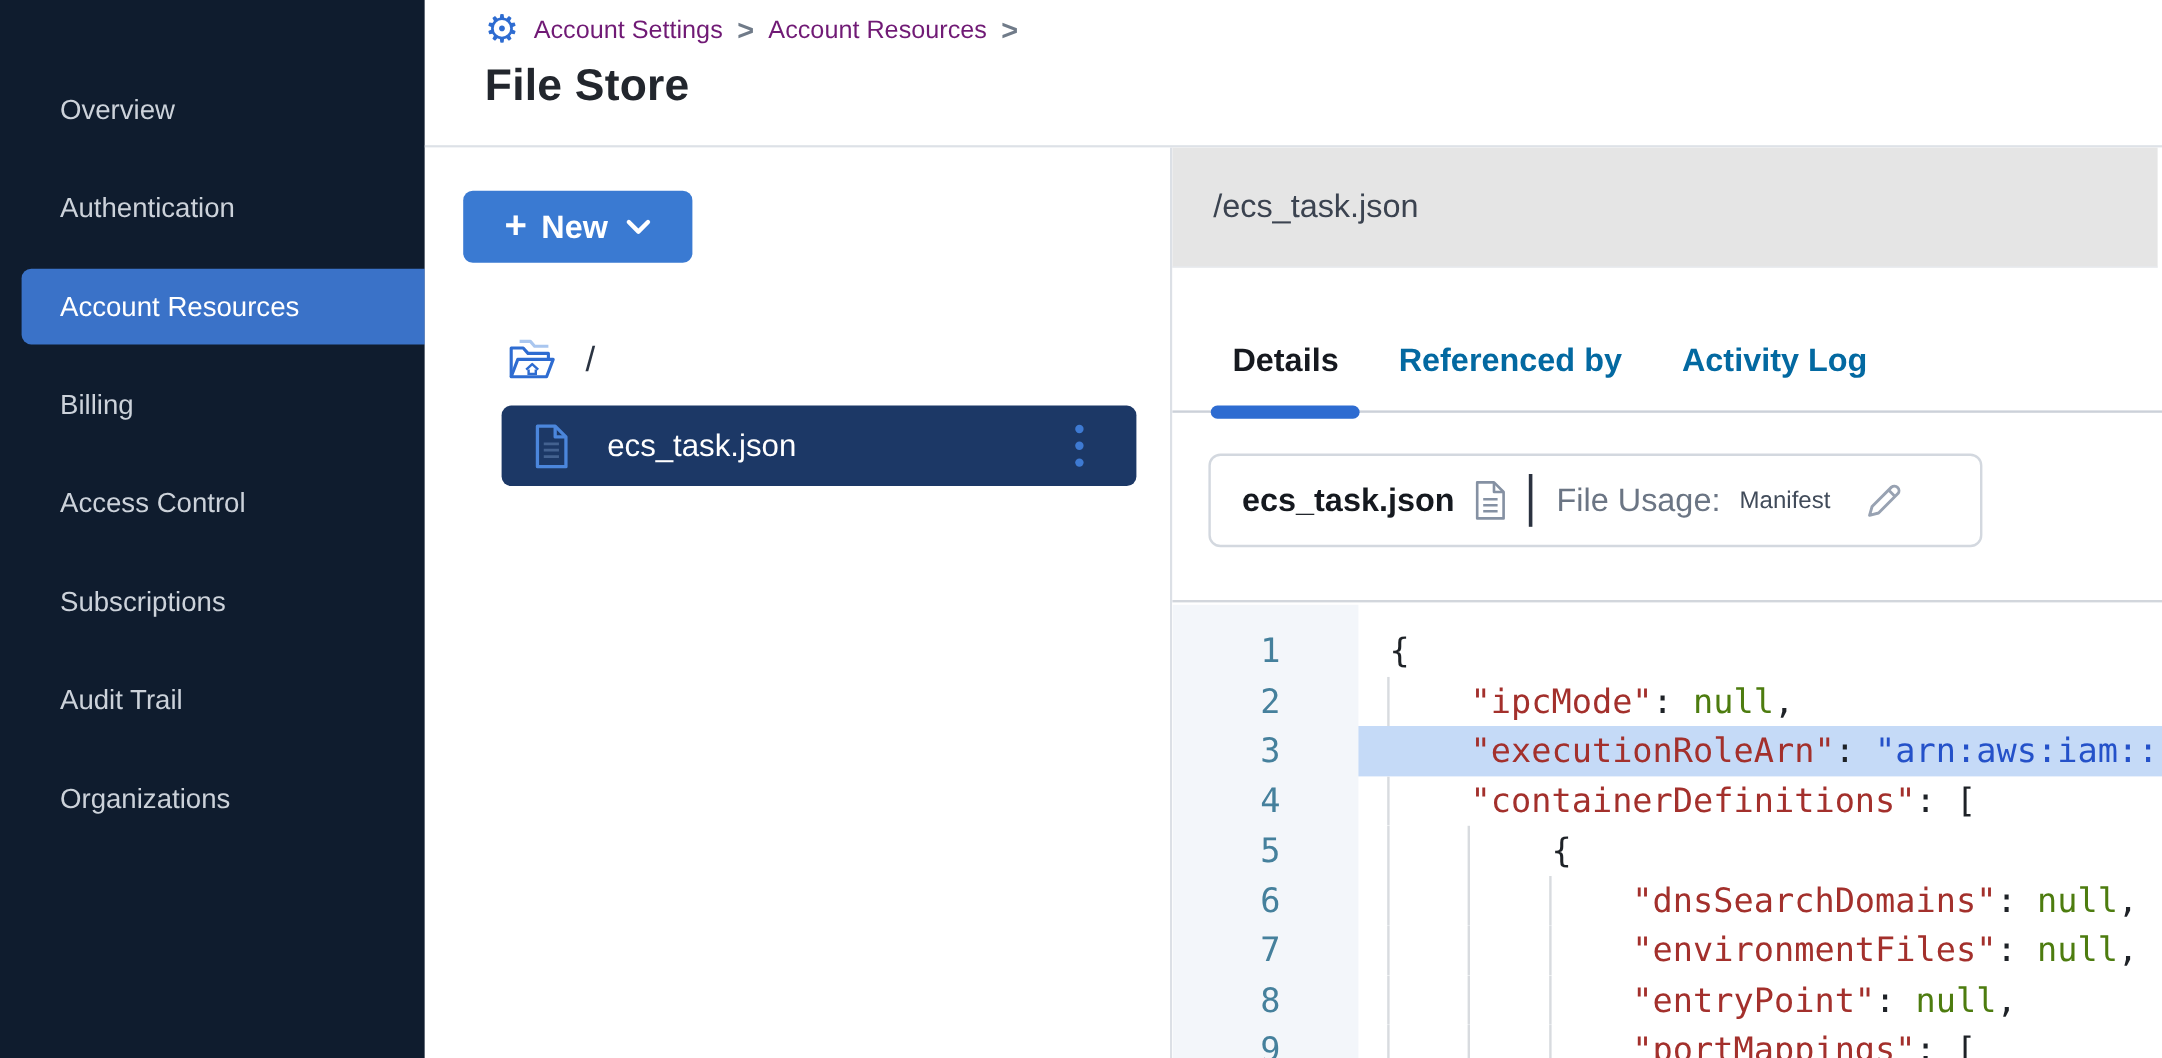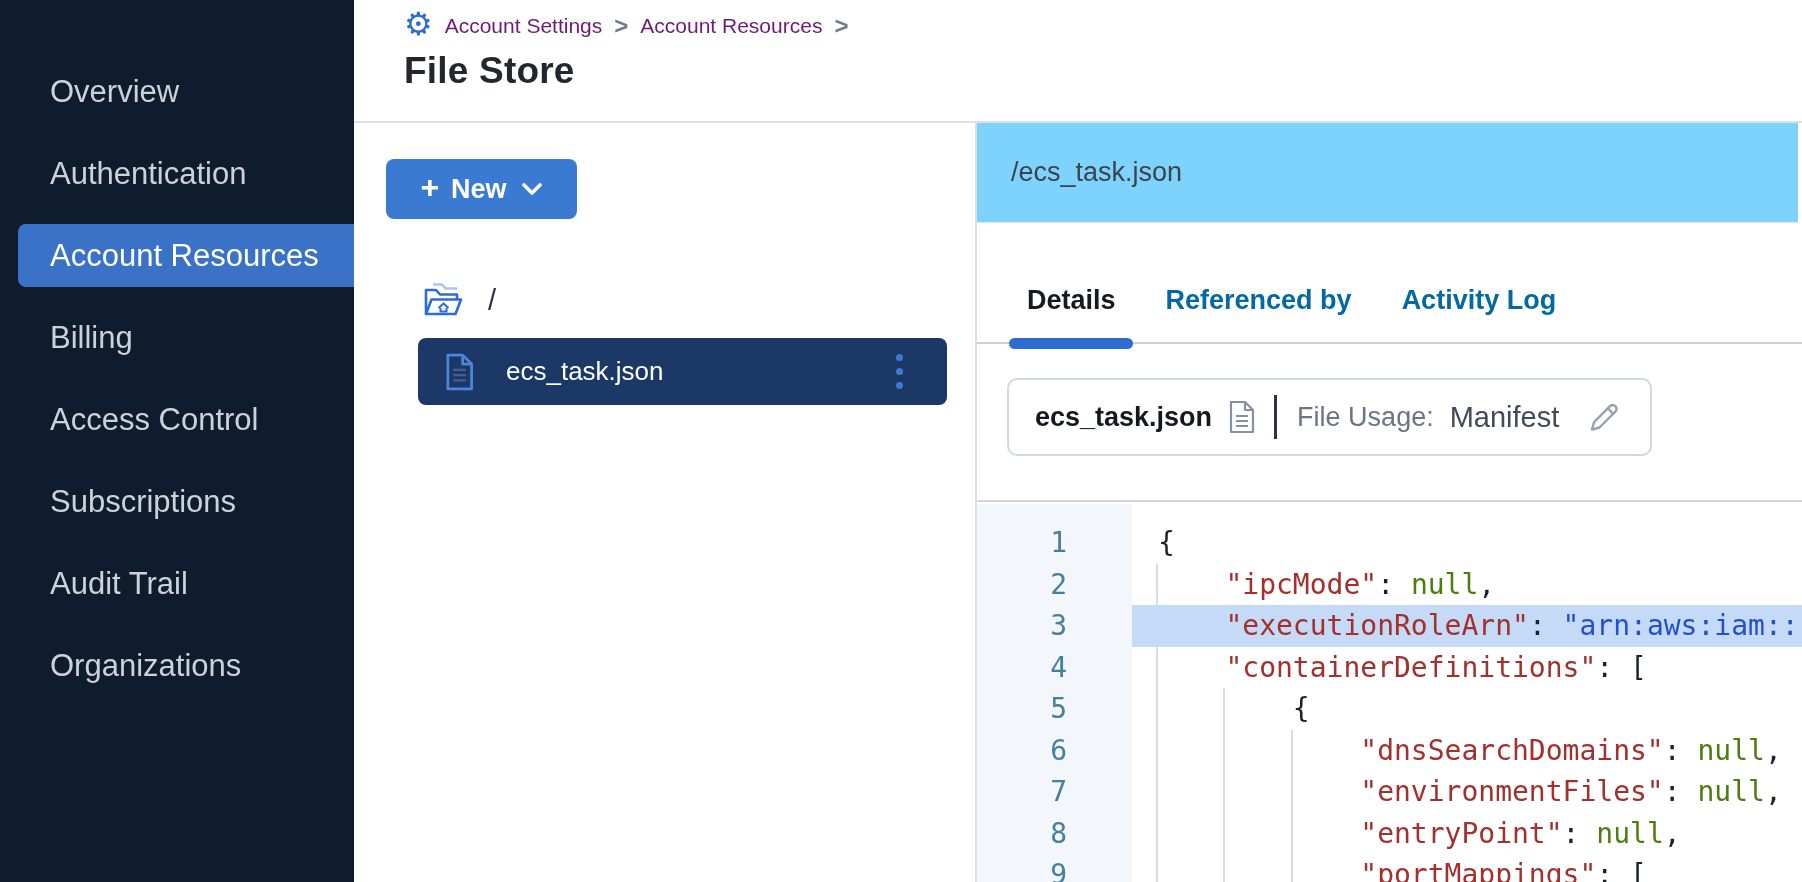--- a/index.html
+++ b/index.html
@@ -4,21 +4,21 @@
 <style>
   * { margin:0; padding:0; box-sizing:border-box; }
   html,body { width:1802px; height:882px; overflow:hidden; background:#fff;
     font-family:"Liberation Sans", sans-serif; }
   .stage { position:relative; width:1802px; height:882px; background:#fff; overflow:hidden; }
 
   
   .sidebar { position:absolute; left:0; top:0; width:354px; height:882px; background:#0f1c2e; }
   .side-items { padding-top:60px; }
   .side-item { height:63px; display:flex; align-items:center; padding-left:50px;
-    font-size:31px; color:#ccd2da; margin-bottom:19px; cursor:pointer; }
+    font-size:23px; color:#ccd2da; margin-bottom:19px; cursor:pointer; }
   .side-item.active { margin-left:18px; padding-left:32px; background:#3a72c8;
     color:#ffffff; border-radius:8px 0 0 8px; }
 
   
   .header { position:absolute; left:354px; top:0; width:1448px; height:123px;
     background:#fff; border-bottom:2px solid #dde1e7; }
   .breadcrumb { position:absolute; left:50px; top:8px; height:36px; display:flex;
     align-items:center; gap:12px; }
   .crumb-gear { font-size:32px; line-height:32px; color:#2e6cd1; transform:translateY(-2px); }
   .crumb-link { font-size:21px; font-weight:400; color:#701a75; text-decoration:none; cursor:pointer; }
@@ -46,40 +46,40 @@
     white-space:nowrap; overflow:hidden; }
   .file-row.sel .file-name { color:#ffffff; }
   .kebab { margin-left:auto; margin-right:40px; display:flex; flex-direction:column;
     gap:7px; cursor:pointer; padding:4px; }
   .kebab i { width:7px; height:7px; border-radius:50%; background:#3e7ad2; display:block; }
   svg .doclines { stroke:#97a5b8; }
   .file-row.sel svg .doclines { stroke:#43618f; }
 
   
   .details-panel { position:absolute; left:977px; top:123px; width:825px; height:759px; background:#fff; }
-  .path-bar { position:absolute; left:0; top:0; right:4px; height:100px; background:#7dd3fc;
+  .path-bar { position:absolute; left:0; top:0; right:4px; height:100px; background:#e5e5e5;
     border-bottom:1px solid #e6e9ee; display:flex; align-items:center; padding-left:34px; }
   .path-text { font-size:27px; color:#3b4350; }
   .tabs-bar { position:absolute; left:0; top:100px; right:0; height:121px;
     border-bottom:2px solid #ccd1d9;text-align:center; }
   .tabs { position:absolute; left:50px; bottom:0; display:flex; gap:50px; }
   .tab { position:relative; padding-bottom:26px; font-size:27px; font-weight:700;
     color:#0369a1; cursor:pointer; white-space:nowrap; }
   .tab.active { font-weight:700; color:#16191f; }
   .tab.active::after { content:""; position:absolute; left:-18px; right:-17px; bottom:-7px;
     height:11px; border-radius:6px; background:#2e6cd1; }
 
   .file-box { position:absolute; left:30px; top:255px; width:645px; height:78px;
     border:2px solid #d3d8df; border-radius:10px; display:flex; align-items:center;
     padding:0 26px; background:#fff; }
   .fb-name { font-size:27px; font-weight:700; color:#15191f; }
   .fb-doc { margin-left:16px; }
   .fb-bar { width:3px; height:44px; background:#2b3240; margin-left:18px; }
   .fb-usage-label { margin-left:20px; font-size:27px; color:#6b7584; }
-  .fb-usage-value { margin-left:16px; font-size:29px; color:#414b5a; }
+  .fb-usage-value { margin-left:16px; font-size:20px; color:#414b5a; }
   .fb-pencil { margin-left:28px; cursor:pointer; display:flex; align-items:center; }
 
   
   .code-area { position:absolute; left:0; top:377px; right:0; bottom:0; background:#fff;
     border-top:2px solid #d2d6dc; overflow:hidden; }
   .gutter-bg { position:absolute; left:0; top:2px; bottom:0; width:155px; background:#f3f6fa; }
   .code-lines { position:absolute; left:0; top:20px; right:0; }
   .cl { display:flex; height:41.5px; }
   .ln { width:155px; flex:none; text-align:right; padding-right:65px;
     font-family:"DejaVu Sans Mono", monospace; font-size:28px; line-height:41.5px;

